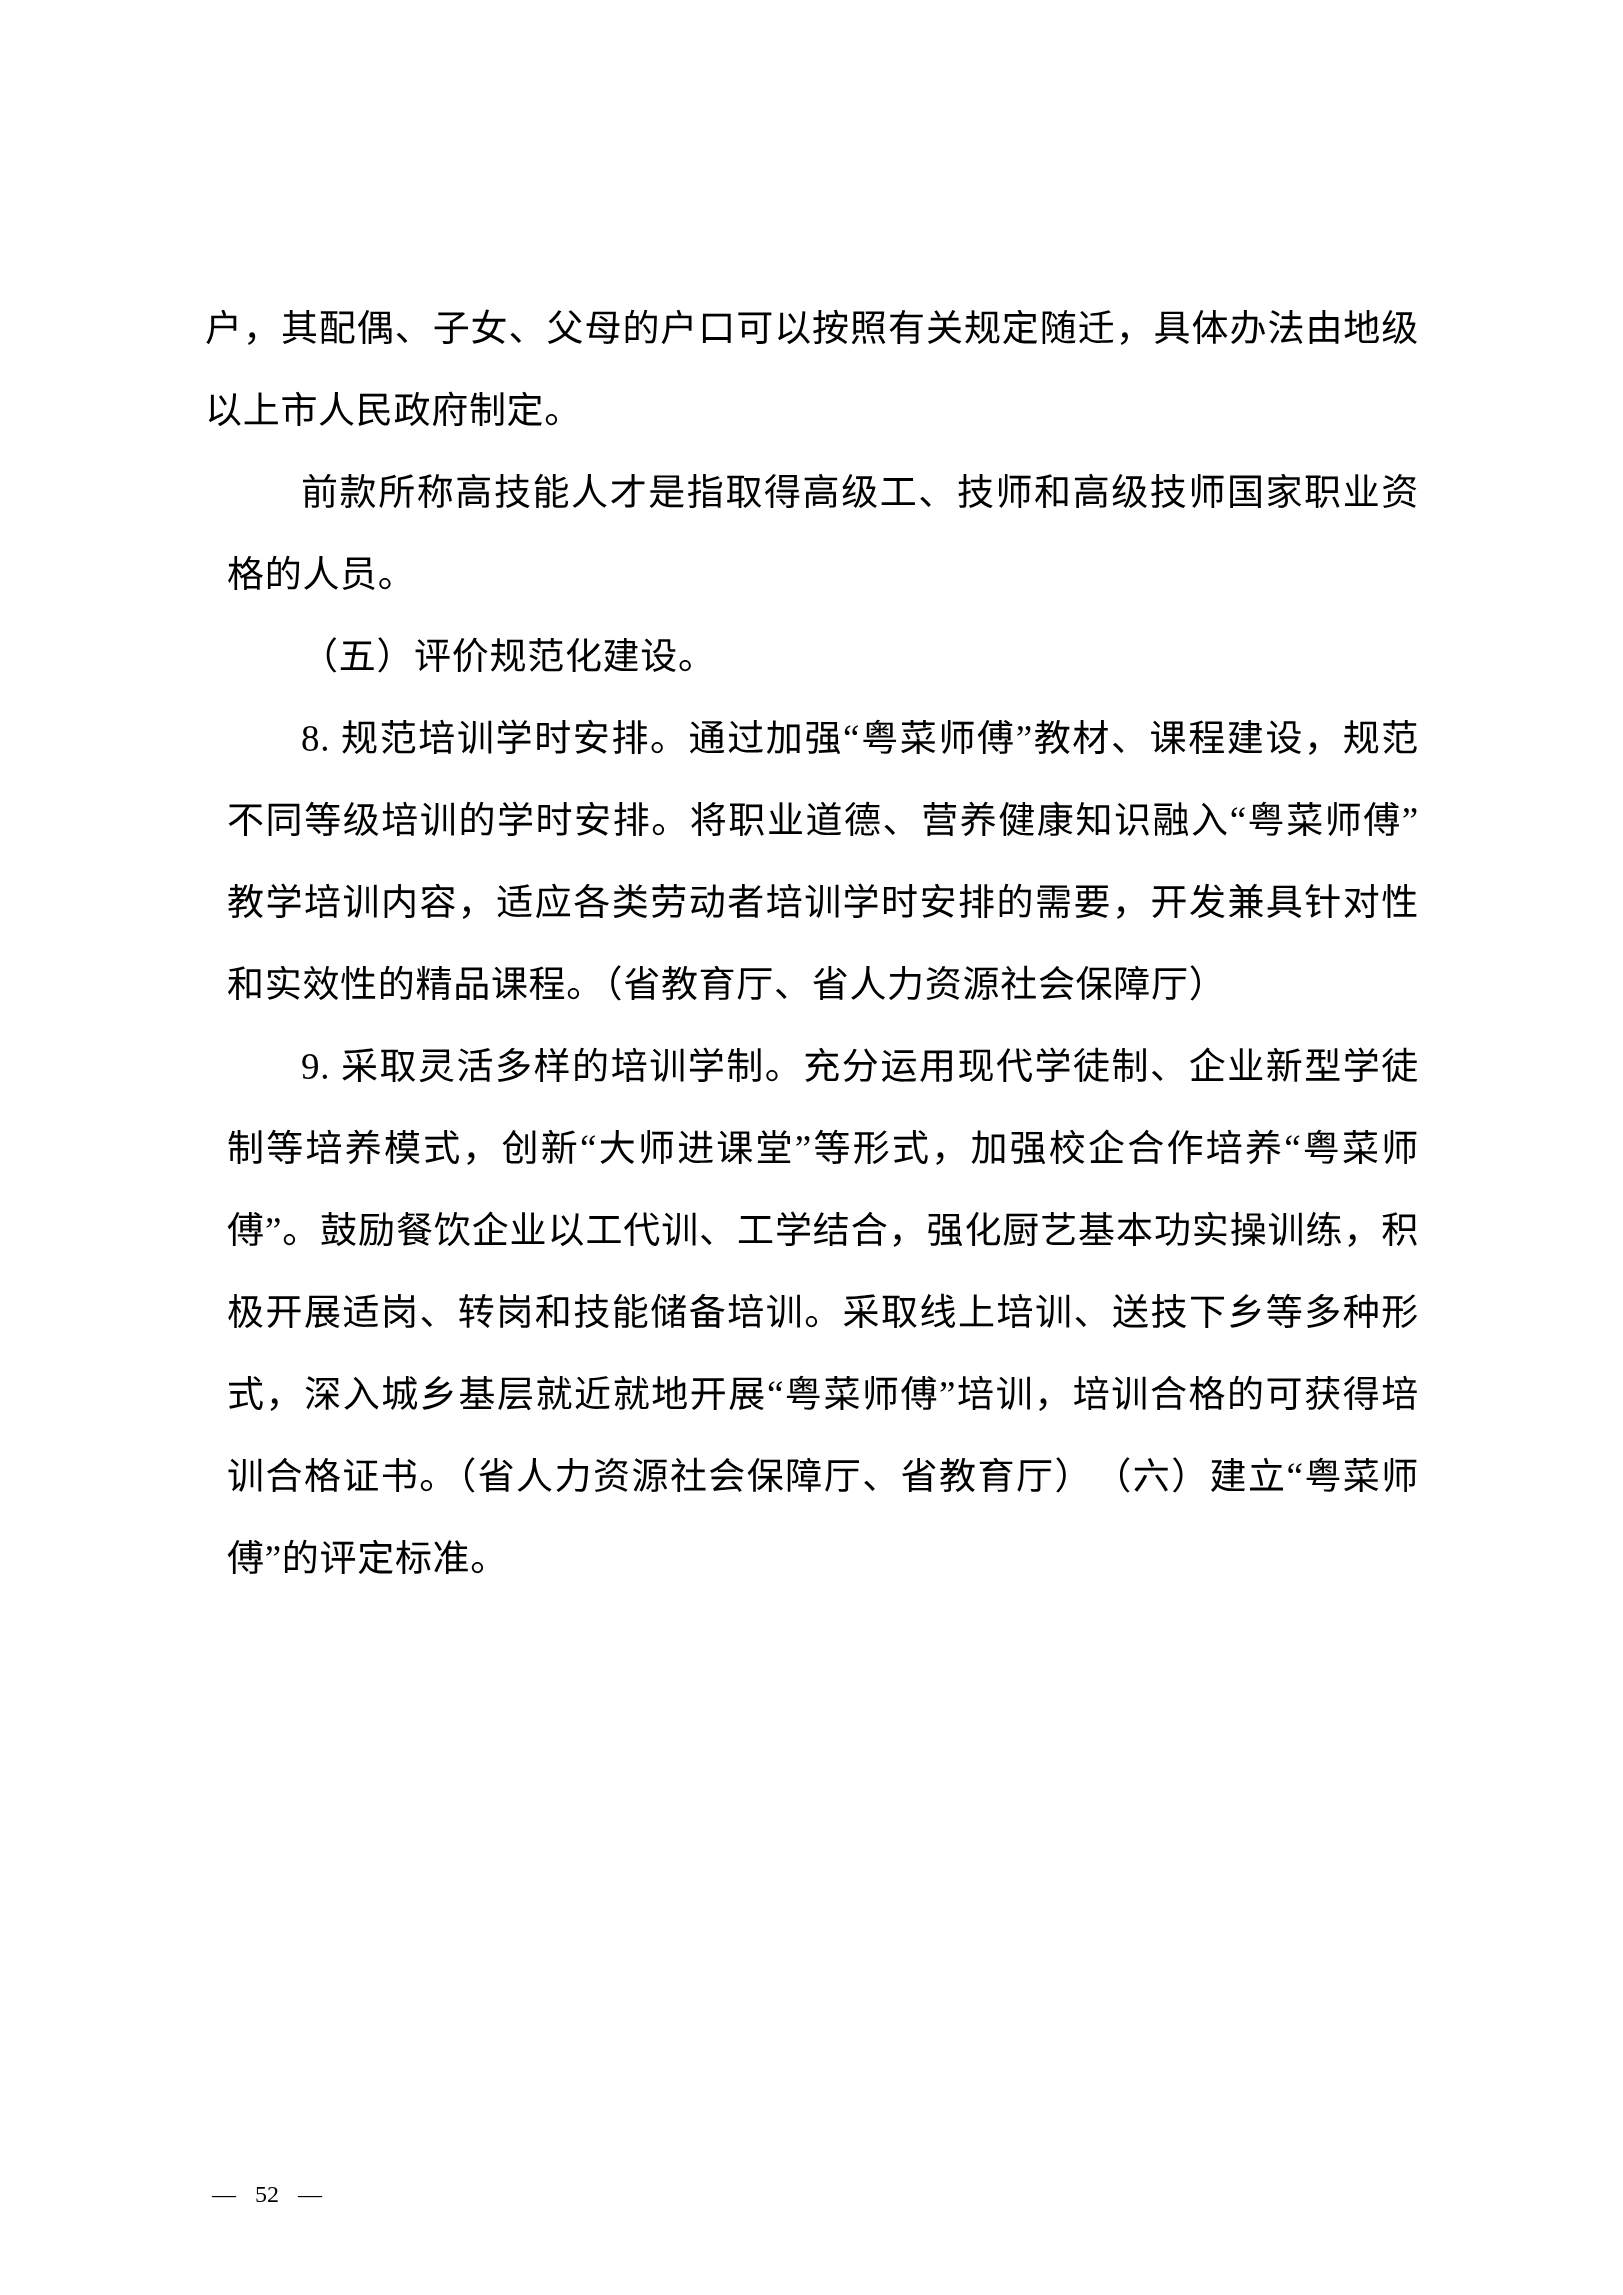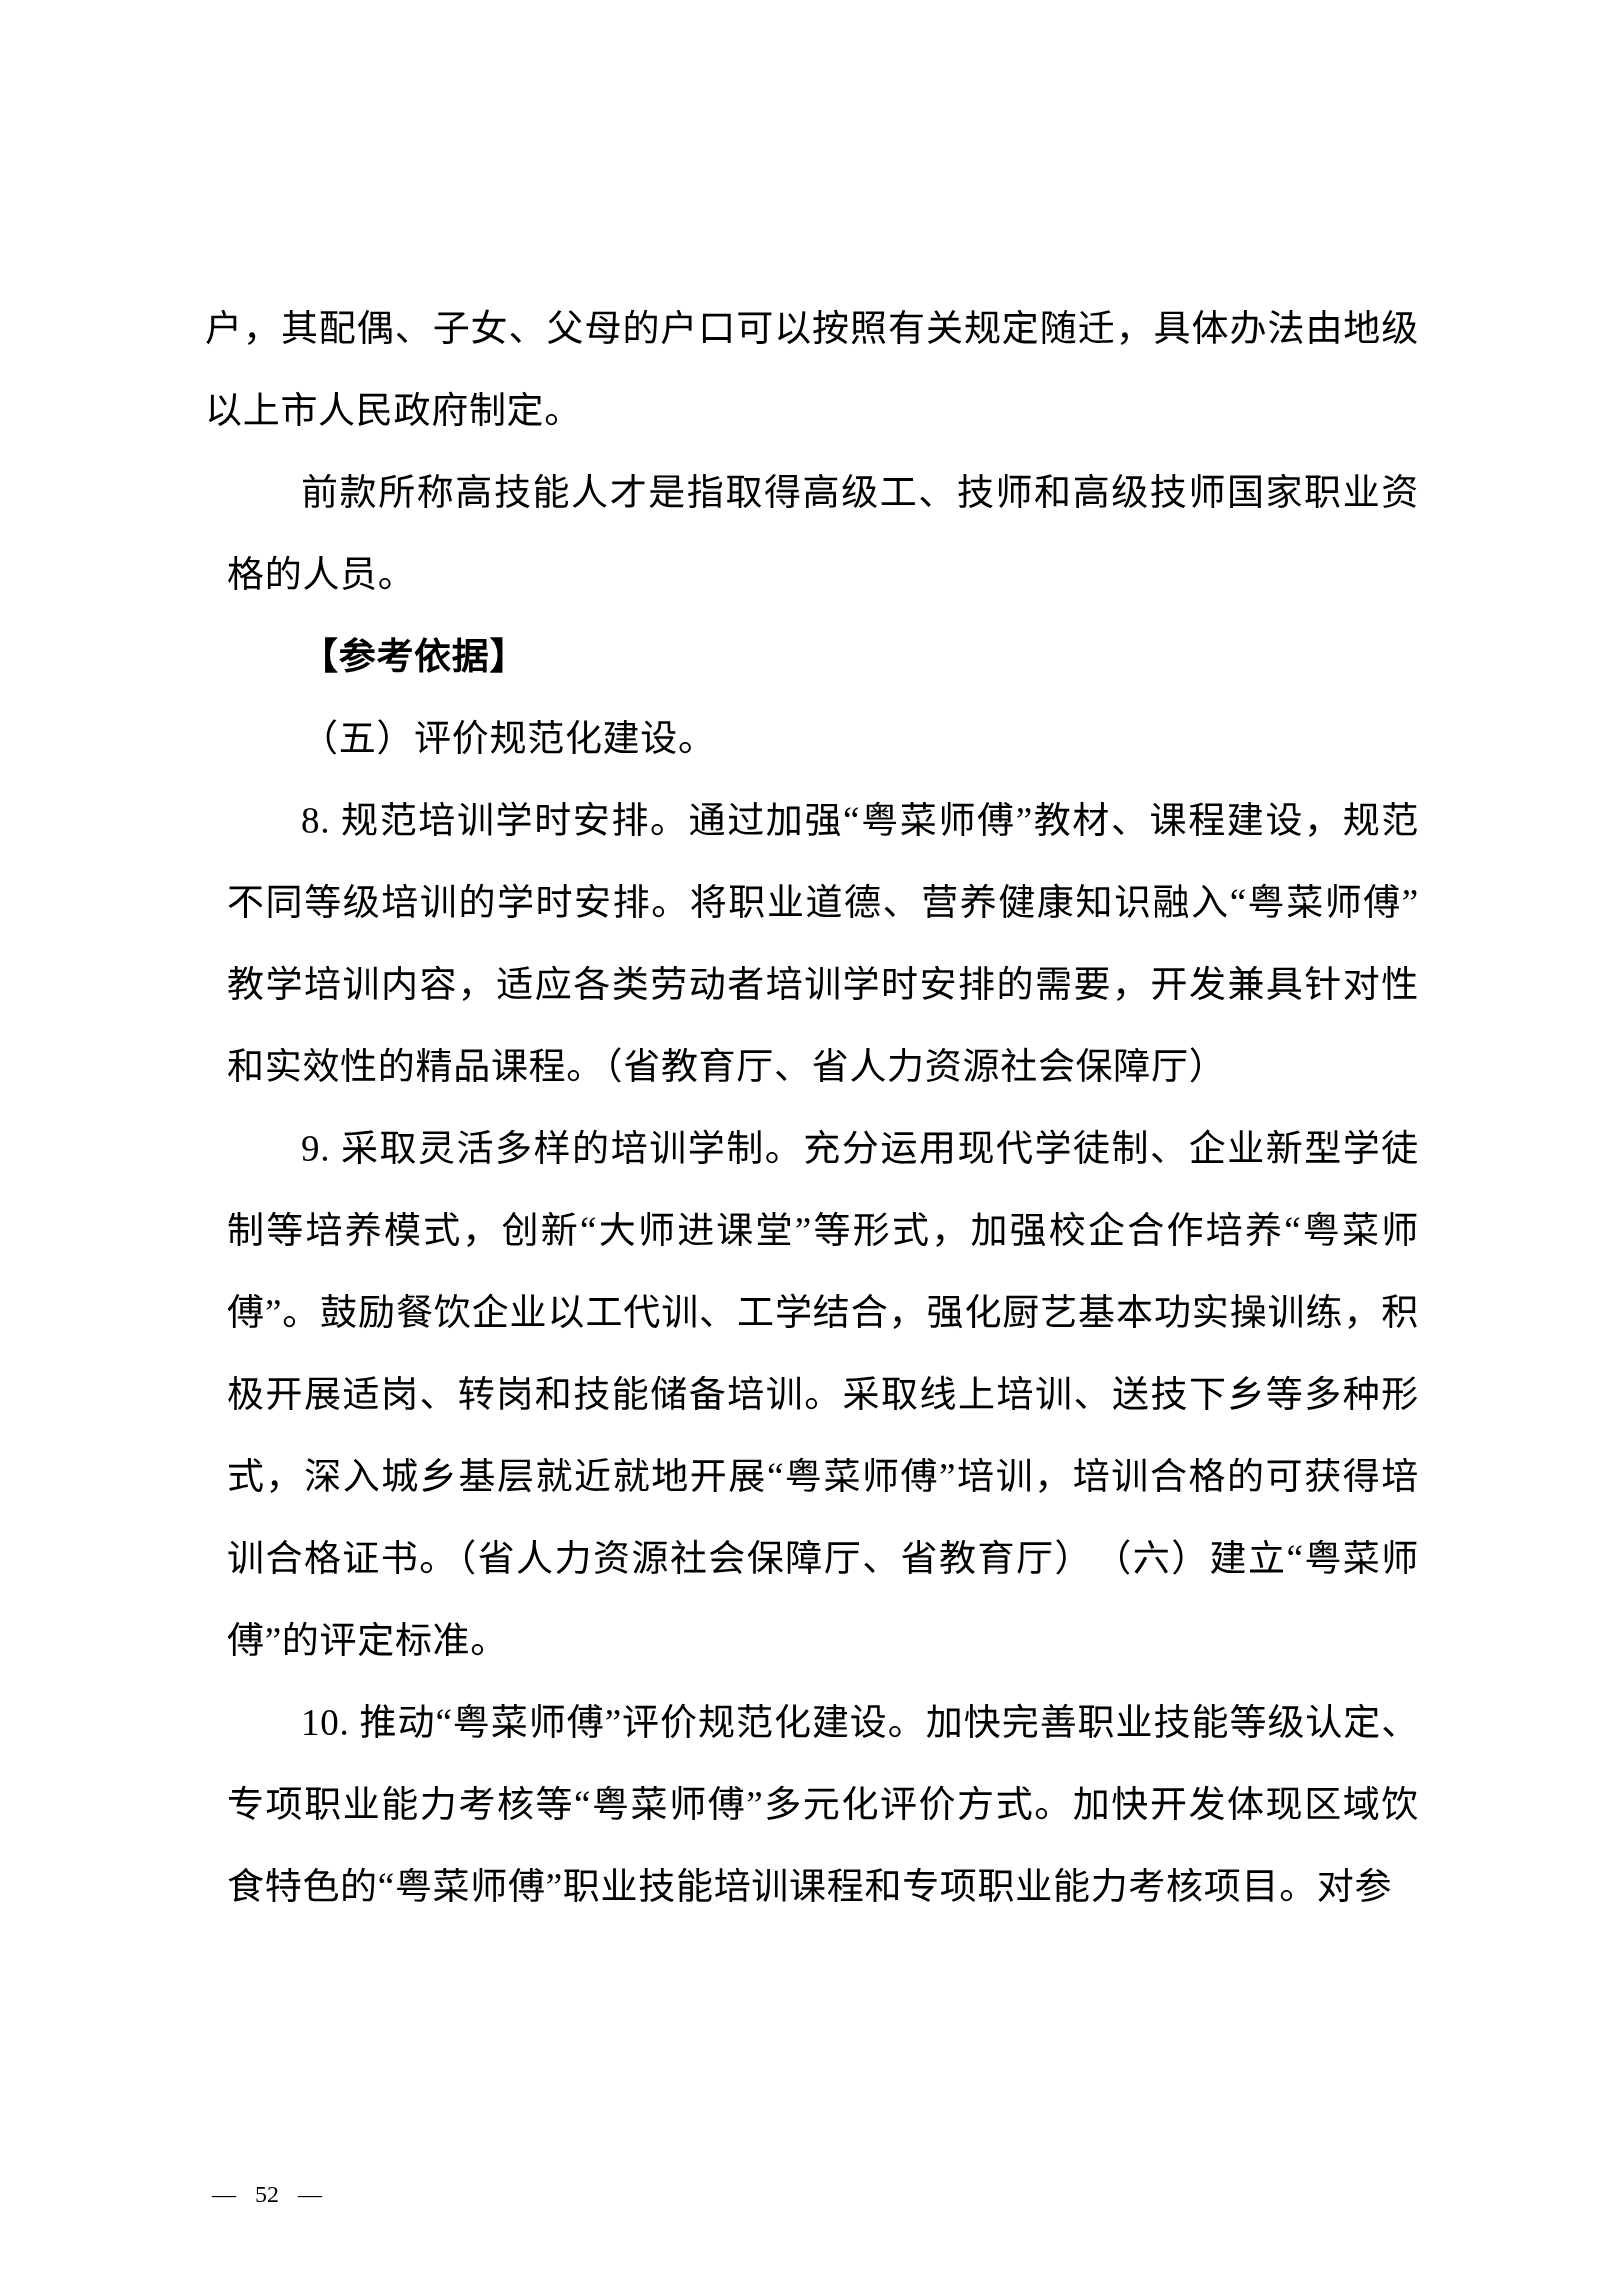--- a/index.html
+++ b/index.html
@@ -58,25 +58,23 @@
   }
 </style>
 </head>
 <body>
 
 <div class="page">
 
   <div class="doc-body">
       <p class="">户，其配偶、子女、父母的户口可以按照有关规定随迁，具体办法由地级以上市人民政府制定。</p>
       <p class="indent ">前款所称高技能人才是指取得高级工、技师和高级技师国家职业资格的人员。</p>
-      <p class="indent bold">【参考依据】</p>
       <p class="indent ">（五）评价规范化建设。</p>
       <p class="indent ">8. 规范培训学时安排。通过加强“粤菜师傅”教材、课程建设，规范不同等级培训的学时安排。将职业道德、营养健康知识融入“粤菜师傅”教学培训内容，适应各类劳动者培训学时安排的需要，开发兼具针对性和实效性的精品课程。（省教育厅、省人力资源社会保障厅）</p>
       <p class="indent ">9. 采取灵活多样的培训学制。充分运用现代学徒制、企业新型学徒制等培养模式，创新“大师进课堂”等形式，加强校企合作培养“粤菜师傅”。鼓励餐饮企业以工代训、工学结合，强化厨艺基本功实操训练，积极开展适岗、转岗和技能储备培训。采取线上培训、送技下乡等多种形式，深入城乡基层就近就地开展“粤菜师傅”培训，培训合格的可获得培训合格证书。（省人力资源社会保障厅、省教育厅）　（六）建立“粤菜师傅”的评定标准。</p>
-      <p class="indent ">10. 推动“粤菜师傅”评价规范化建设。加快完善职业技能等级认定、专项职业能力考核等“粤菜师傅”多元化评价方式。加快开发体现区域饮食特色的“粤菜师傅”职业技能培训课程和专项职业能力考核项目。对参</p>
     </div>
 
   <div class="page-footer">
     <span class="dash">—</span><span class="num">52</span><span class="dash">—</span>
   </div>
 
 </div>
 
 
 </body></html>

